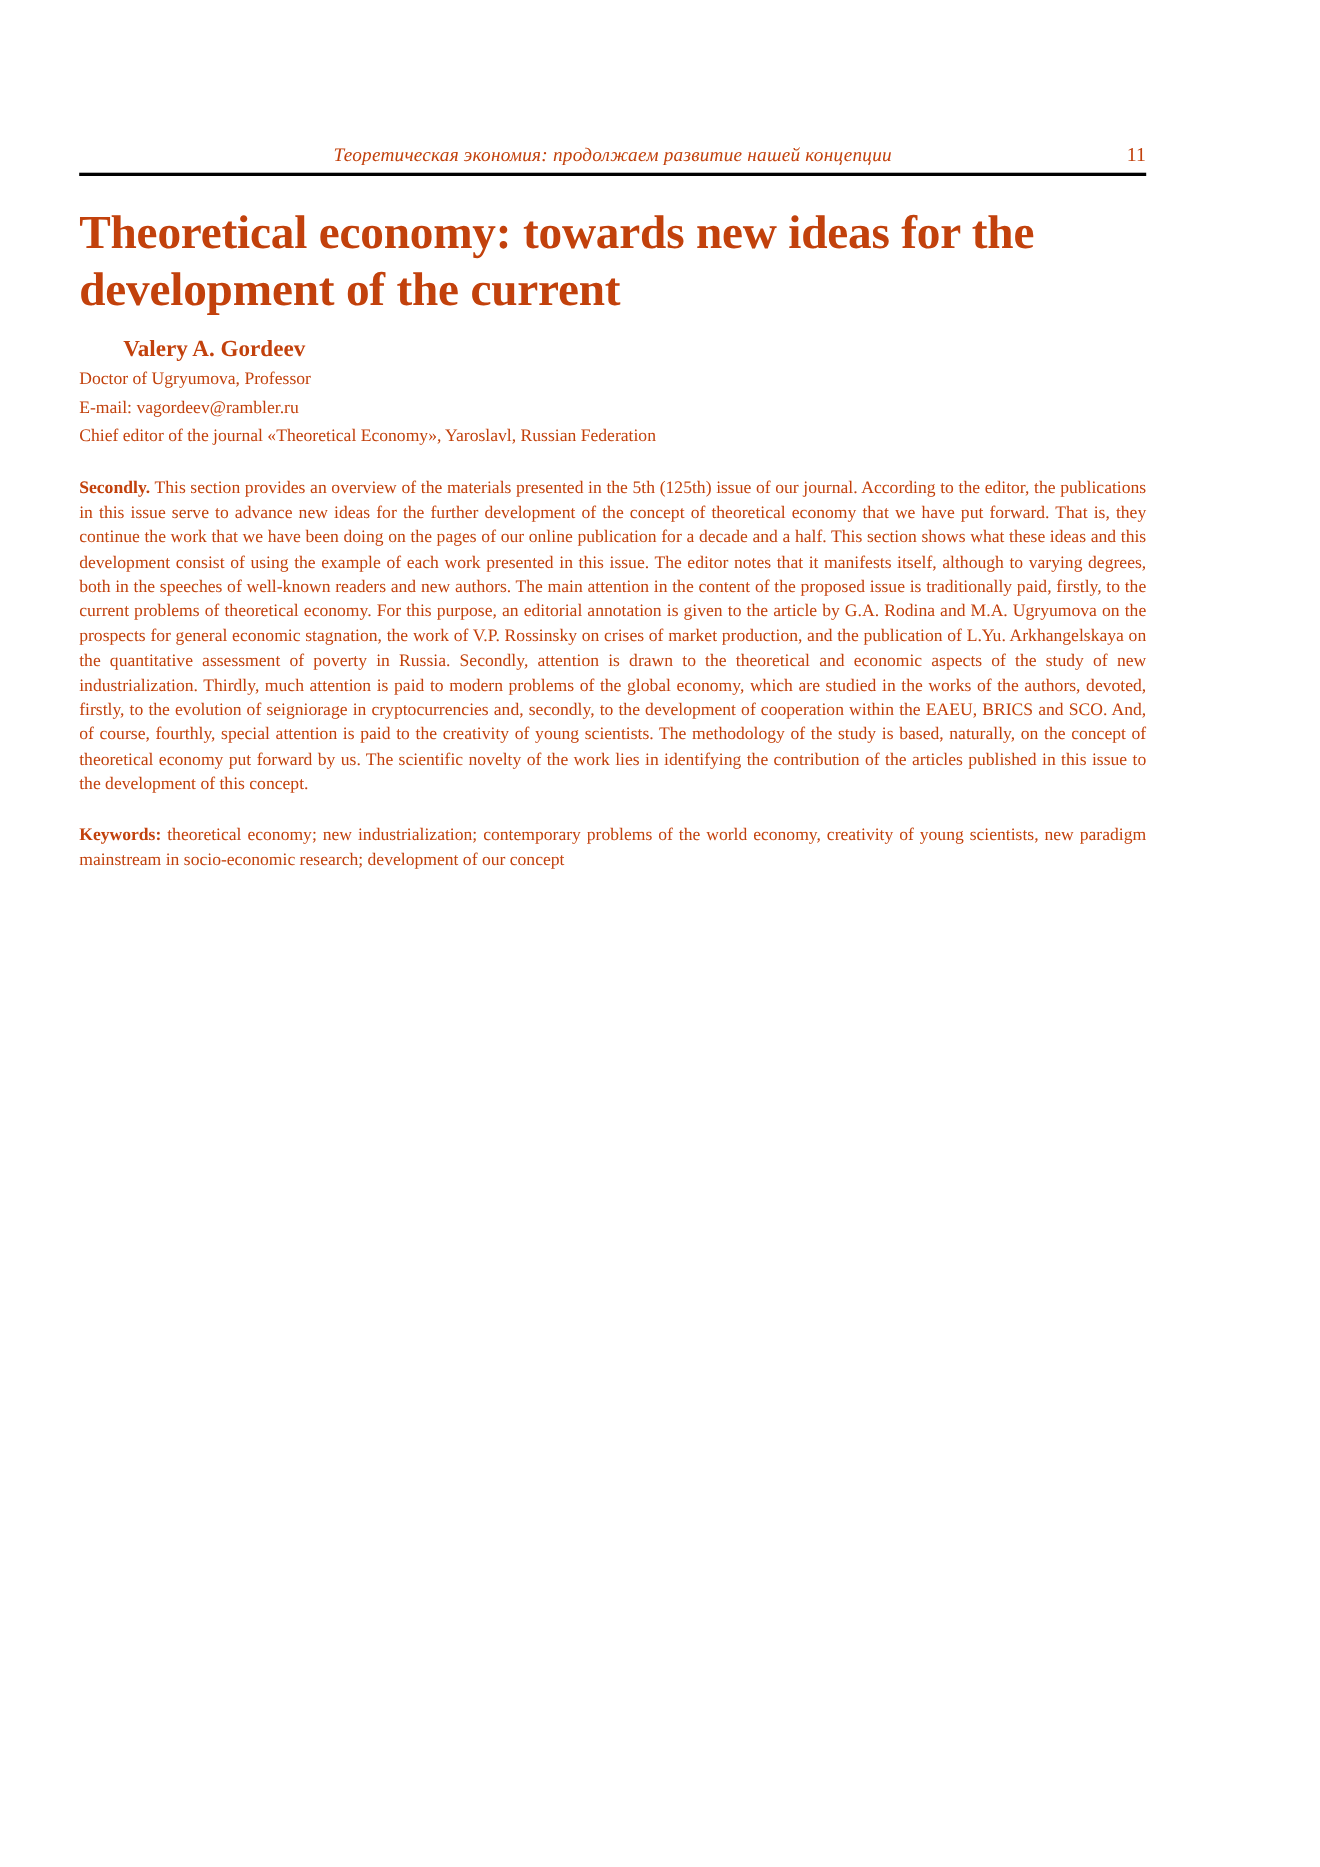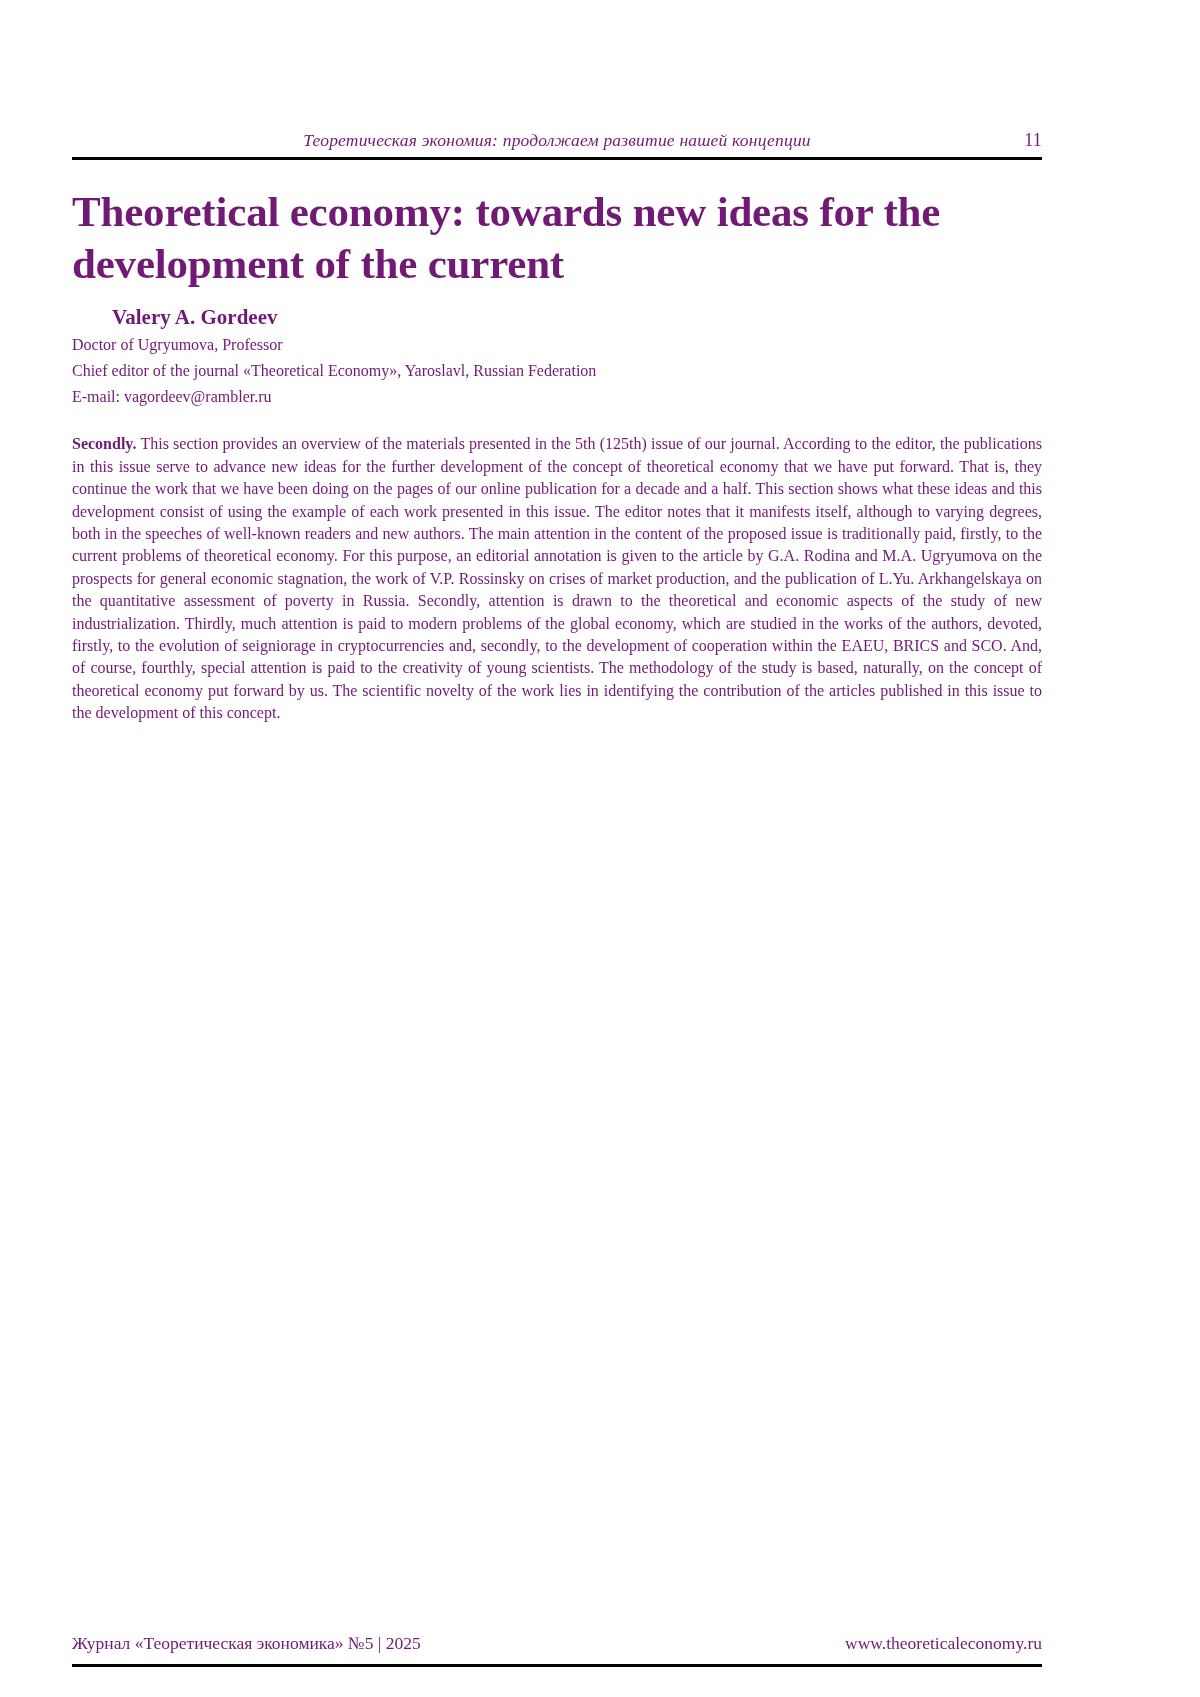--- a/index.html
+++ b/index.html
@@ -7,21 +7,21 @@
     padding: 0;
     background: #ffffff;
   }
   .page {
     position: relative;
     width: 1200px;
     height: 1697px;
     margin: 0 auto;
     background: #ffffff;
     font-family: "Liberation Serif", serif;
-    color: #701a75;
+    color: #c2410c;
     box-sizing: border-box;
   }
   .content {
     position: absolute;
     left: 72px;
     right: 158px;
     top: 0;
   }
   
   .running-head {
@@ -105,28 +105,28 @@
       <span class="running-title">Теоретическая экономия: продолжаем развитие нашей концепции</span>
       <span class="page-number">11</span>
     </div>
     <div class="head-rule"></div>
 
     <h1 class="article-title">Theoretical economy: towards new ideas for the development of the current</h1>
 
     <div class="author-name">Valery A. Gordeev</div>
 
     <div class="author-line">Doctor of Ugryumova, Professor</div>
+    <div class="author-line">E-mail: vagordeev@rambler.ru</div>
     <div class="author-line">Chief editor of the journal «Theoretical Economy», Yaroslavl, Russian Federation</div>
-    <div class="author-line">E-mail: vagordeev@rambler.ru</div>
 
     <p class="abstract">
       <span class="bold-label">Secondly.</span>
       <span>This section provides an overview of the materials presented in the 5th (125th) issue of our journal. According to the editor, the publications in this issue serve to advance new ideas for the further development of the concept of theoretical economy that we have put forward. That is, they continue the work that we have been doing on the pages of our online publication for a decade and a half. This section shows what these ideas and this development consist of using the example of each work presented in this issue. The editor notes that it manifests itself, although to varying degrees, both in the speeches of well-known readers and new authors. The main attention in the content of the proposed issue is traditionally paid, firstly, to the current problems of theoretical economy. For this purpose, an editorial annotation is given to the article by G.A. Rodina and M.A. Ugryumova on the prospects for general economic stagnation, the work of V.P. Rossinsky on crises of market production, and the publication of L.Yu. Arkhangelskaya on the quantitative assessment of poverty in Russia. Secondly, attention is drawn to the theoretical and economic aspects of the study of new industrialization. Thirdly, much attention is paid to modern problems of the global economy, which are studied in the works of the authors, devoted, firstly, to the evolution of seigniorage in cryptocurrencies and, secondly, to the development of cooperation within the EAEU, BRICS and SCO. And, of course, fourthly, special attention is paid to the creativity of young scientists. The methodology of the study is based, naturally, on the concept of theoretical economy put forward by us. The scientific novelty of the work lies in identifying the contribution of the articles published in this issue to the development of this concept.</span>
     </p>
 
+    <p class="keywords">
+      <span class="bold-label">Keywords:</span>
+      <span>theoretical economy; new industrialization; contemporary problems of the world economy, creativity of young scientists, new paradigm mainstream in socio-economic research; development of our concept</span>
+    </p>
 
   </div>
 
-  <div class="page-footer">
-    <span>Журнал «Теоретическая экономика» №5 | 2025</span>
-    <span>www.theoreticaleconomy.ru</span>
-  </div>
 </div>
 
 </body></html>

